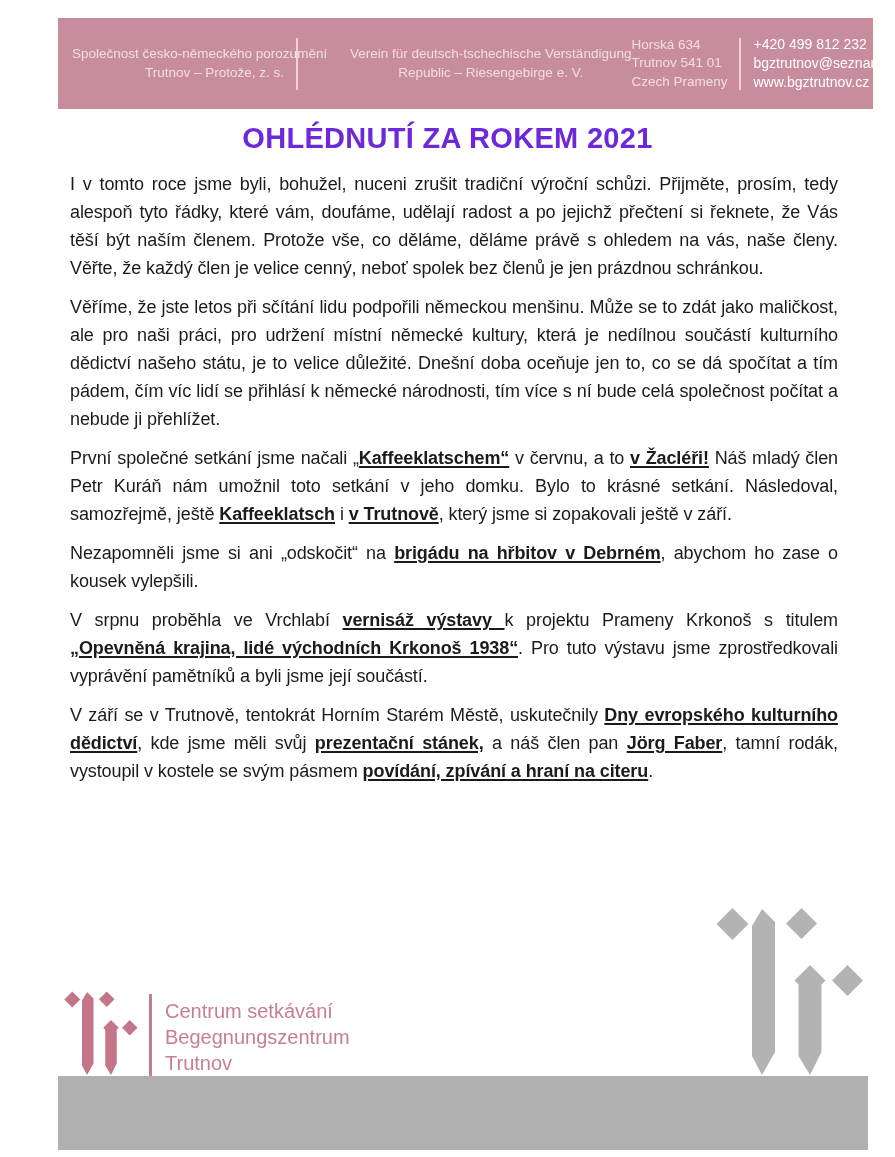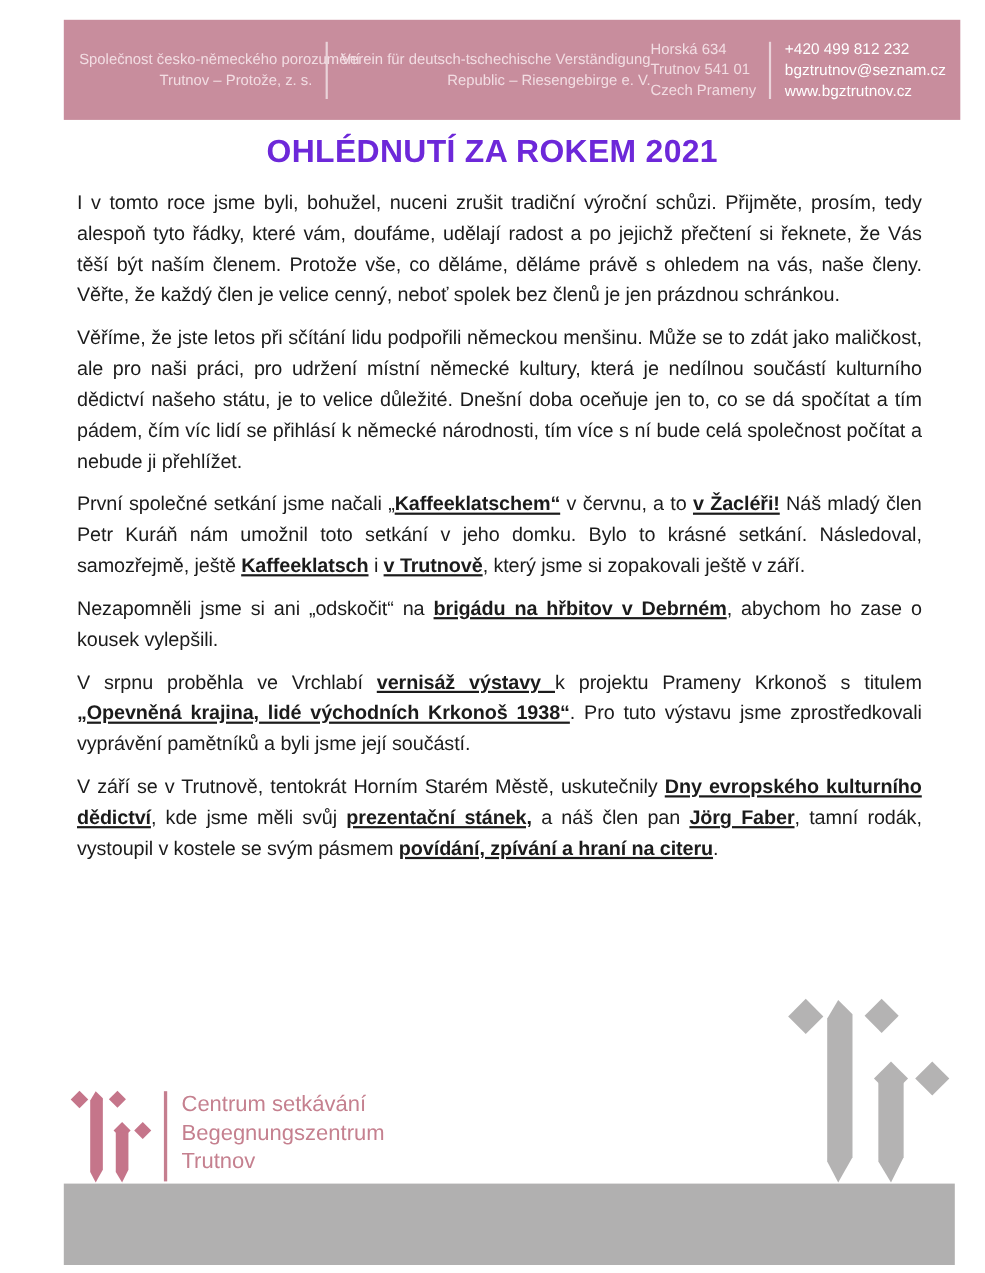--- a/index.html
+++ b/index.html
@@ -21,21 +21,21 @@
     background: #c88d9d;
     display: flex;
     align-items: center;
     padding: 0 16px 0 14px;
     color: #f2dde3;
     font-size: 13.5px;
     line-height: 18.5px;
   }
   .h-cell .ln { white-space: nowrap; }
   .h-cs   { width: 212px; text-align: right; }
-  .h-de   { text-align: right; }
+  .h-de   { text-align: center; margin-left: 40px; }
   .h-addr { }
   .h-contact { width: 162px; font-weight: normal; color: #ffffff; font-size: 14px; line-height: 19px; }
   .h-divider {
     width: 2px; height: 52px;
     background: rgba(255,255,255,0.62);
     margin: 0 12px;
     flex: 0 0 auto;
   }
   .h-spacer { flex: 1; }
 
@@ -66,21 +66,21 @@
     text-decoration: underline;
     text-decoration-thickness: 2px;
     text-underline-offset: 2px;
   }
 
   
   .logo {
     position: absolute;
     left: 62px; top: 990px;
     display: flex;
-    align-items: flex-start;
+    align-items: flex-end;
   }
   .logo-glyph { width: 78px; height: 86px; fill: #c5758a; flex: 0 0 auto; }
   .logo-rule  { width: 3px; height: 82px; background: #c57e8f; margin: 2px 13px 0 9px; flex: 0 0 auto; }
   .logo-text  { color: #c5808f; font-size: 20px; line-height: 26px; padding-top: 1px; }
 
   
   .watermark {
     position: absolute;
     left: 715px; top: 905px;
     width: 150px; height: 172px;

